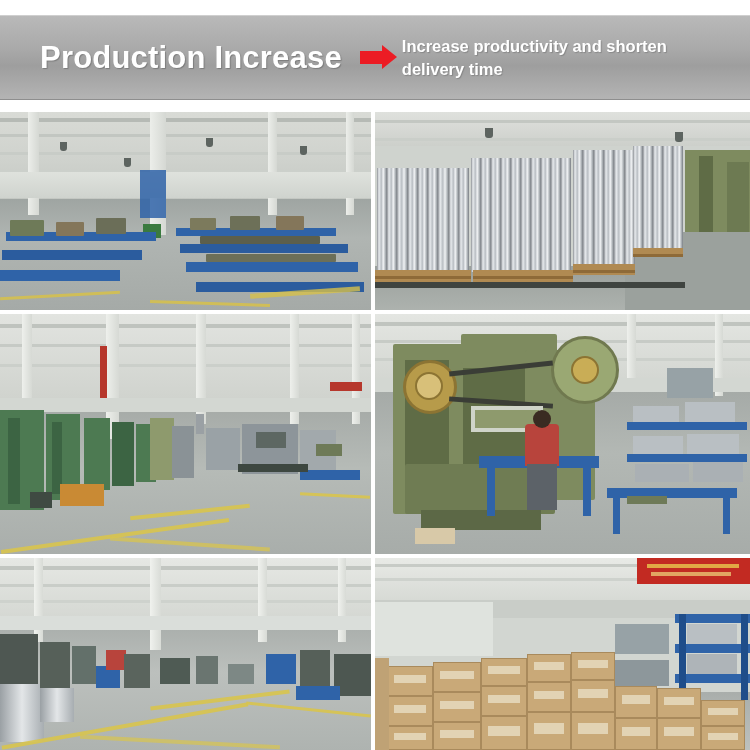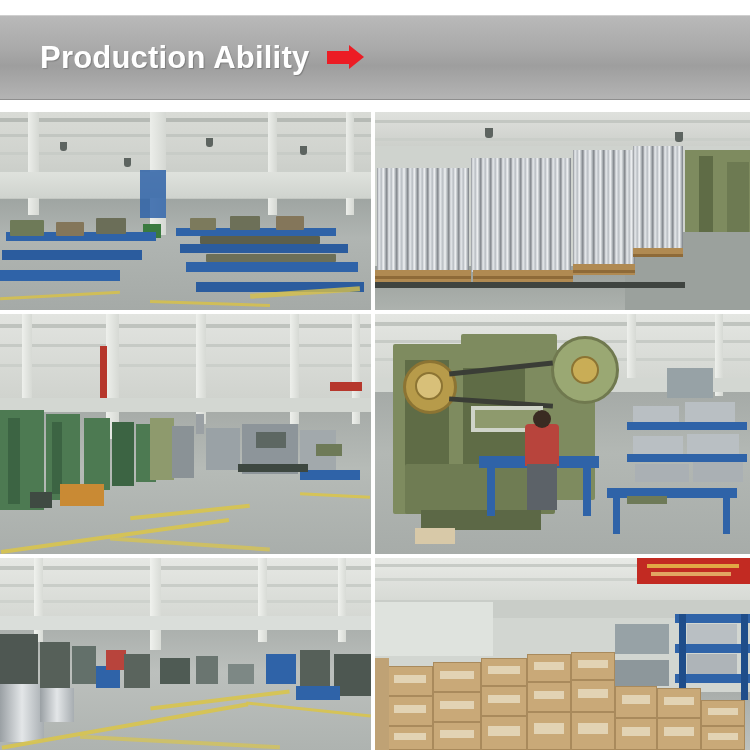--- a/index.html
+++ b/index.html
@@ -197,24 +197,25 @@
   .p6 .label { position:absolute; left:14%; right:14%; top:28%; height:30%; background:#e2d3b4; }
   .p6 .rack { position:absolute; background:#2f63a8; }
   .p6 .racktop { position:absolute; background:#1f4d8a; }
 </style>
 </head>
 <body>
 
 <div class="page">
 
   <div class="banner">
-    <div class="banner-title">Production Ability</div>
+    <div class="banner-title">Production Increase</div>
     <div class="arrow-wrap">
       <div class="arrow"></div>
     </div>
+    <div class="banner-sub">Increase productivity and shorten delivery time</div>
   </div>
 
   <div class="grid">
 
     <div class="photo p1" style="left:0; top:0; width:371px; height:198px;">
       <div class="scene">
         <div class="ceil"></div>
         <div class="floor"></div>
         <div class="beam" style="top:6px;"></div>
         <div class="beam" style="top:22px; height:3px; background:#c2c6c1;"></div>

